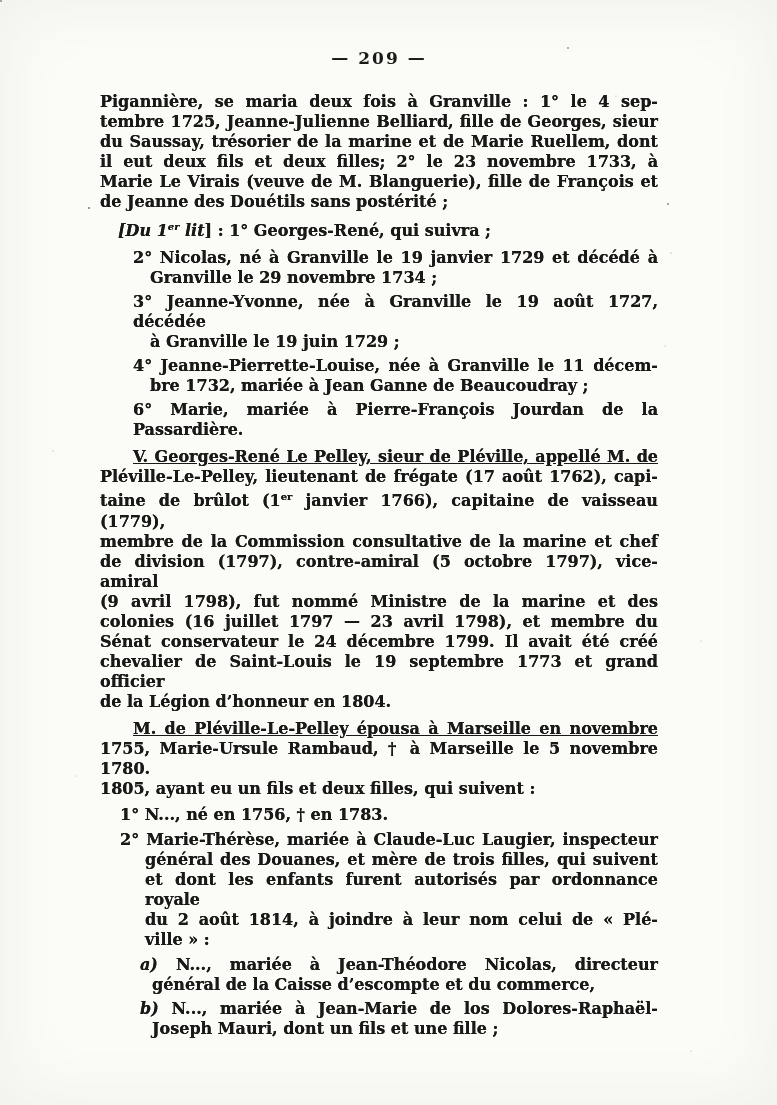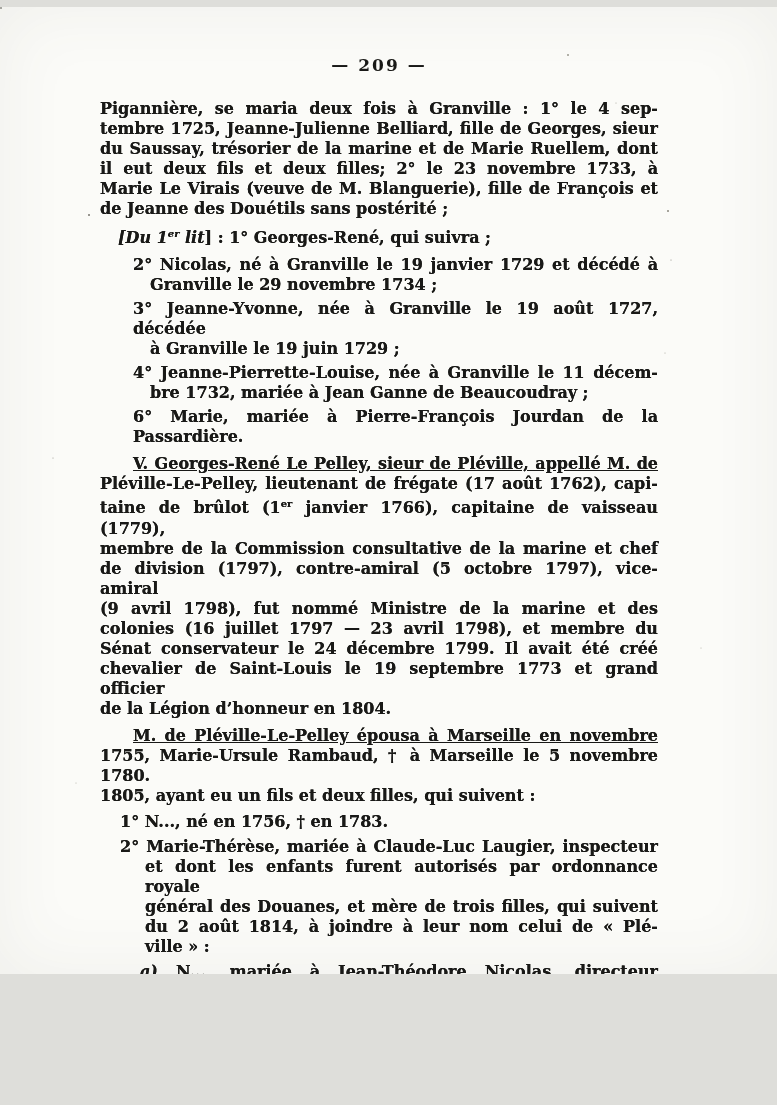--- a/index.html
+++ b/index.html
@@ -1,19 +1,19 @@
 <!DOCTYPE html>
 <html lang="fr"><head>
 <meta charset="utf-8">
 <style>
   html,body{margin:0;padding:0;background:#dededa;}
   .page{
     position:relative;
-    width:777px;height:967px;
-    margin:7px auto;
+    width:777px;height:1105px;
+    margin:0 auto;
     background:#fbfbf8;
     box-shadow:inset 0 0 70px rgba(90,85,70,.07);
     font-family:"DejaVu Serif","Liberation Serif",serif;
     font-weight:700;
     color:#191917;
     overflow:hidden;
   }
   .content{position:absolute;left:100px;top:48px;width:558px;}
   .page-header{
     font-size:17px;line-height:20px;text-align:center;
@@ -118,29 +118,33 @@
         <div class="line">1755, Marie-Ursule Rambaud, † à Marseille le 5 novembre 1780.</div>
         <div class="line">1805, ayant eu un fils et deux filles, qui suivent :</div>
       </div>
 
     <div>
       <div class="block hang2" style="margin-top:6px">
           <div class="line">1° N..., né en 1756, † en 1783.</div>
         </div>
       <div class="block hang2" style="margin-top:5px">
           <div class="line">2° Marie-Thérèse, mariée à Claude-Luc Laugier, inspecteur</div>
+          <div class="line">général des Douanes, et mère de trois filles, qui suivent</div>
           <div class="line">et dont les enfants furent autorisés par ordonnance royale</div>
-          <div class="line">général des Douanes, et mère de trois filles, qui suivent</div>
           <div class="line">du 2 août 1814, à joindre à leur nom celui de « Plé-</div>
           <div class="line">ville » :</div>
         </div>
     </div>
 
     <div>
       <div class="block hang3" style="margin-top:5px">
           <div class="line"><span class="i">a)</span><span> N..., mariée à Jean-Théodore Nicolas, directeur</span></div>
           <div class="line">général de la Caisse d’escompte et du commerce,</div>
         </div>
+      <div class="block hang3" style="margin-top:4px">
+          <div class="line"><span class="i">b)</span><span> N..., mariée à Jean-Marie de los Dolores-Raphaël-</span></div>
+          <div class="line">Joseph Mauri, dont un fils et une fille ;</div>
+        </div>
 
     </div>
 
   </div>
 </div>
 
 </body></html>

